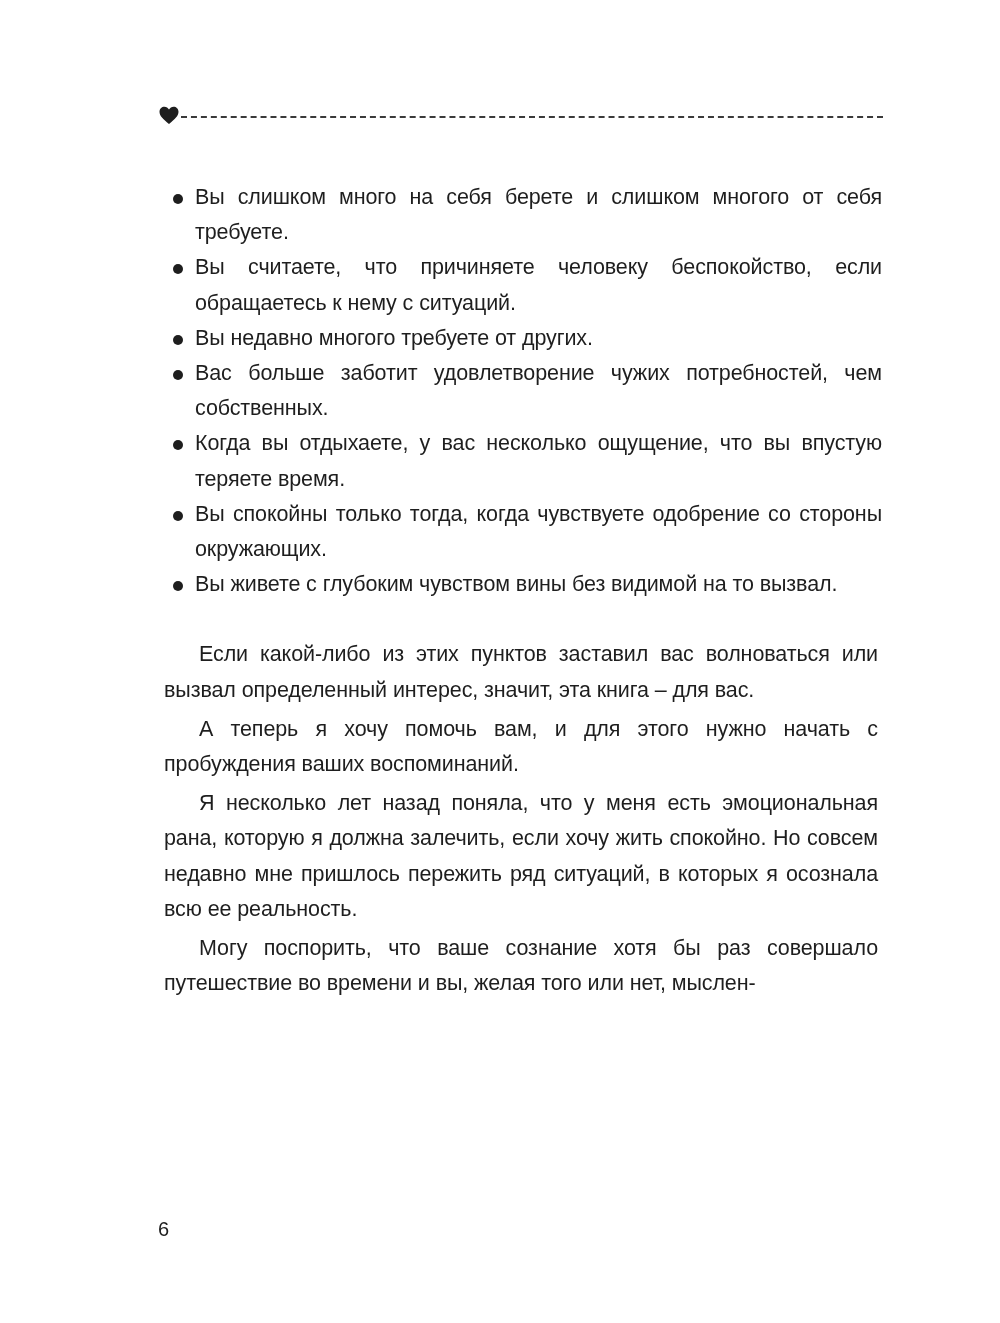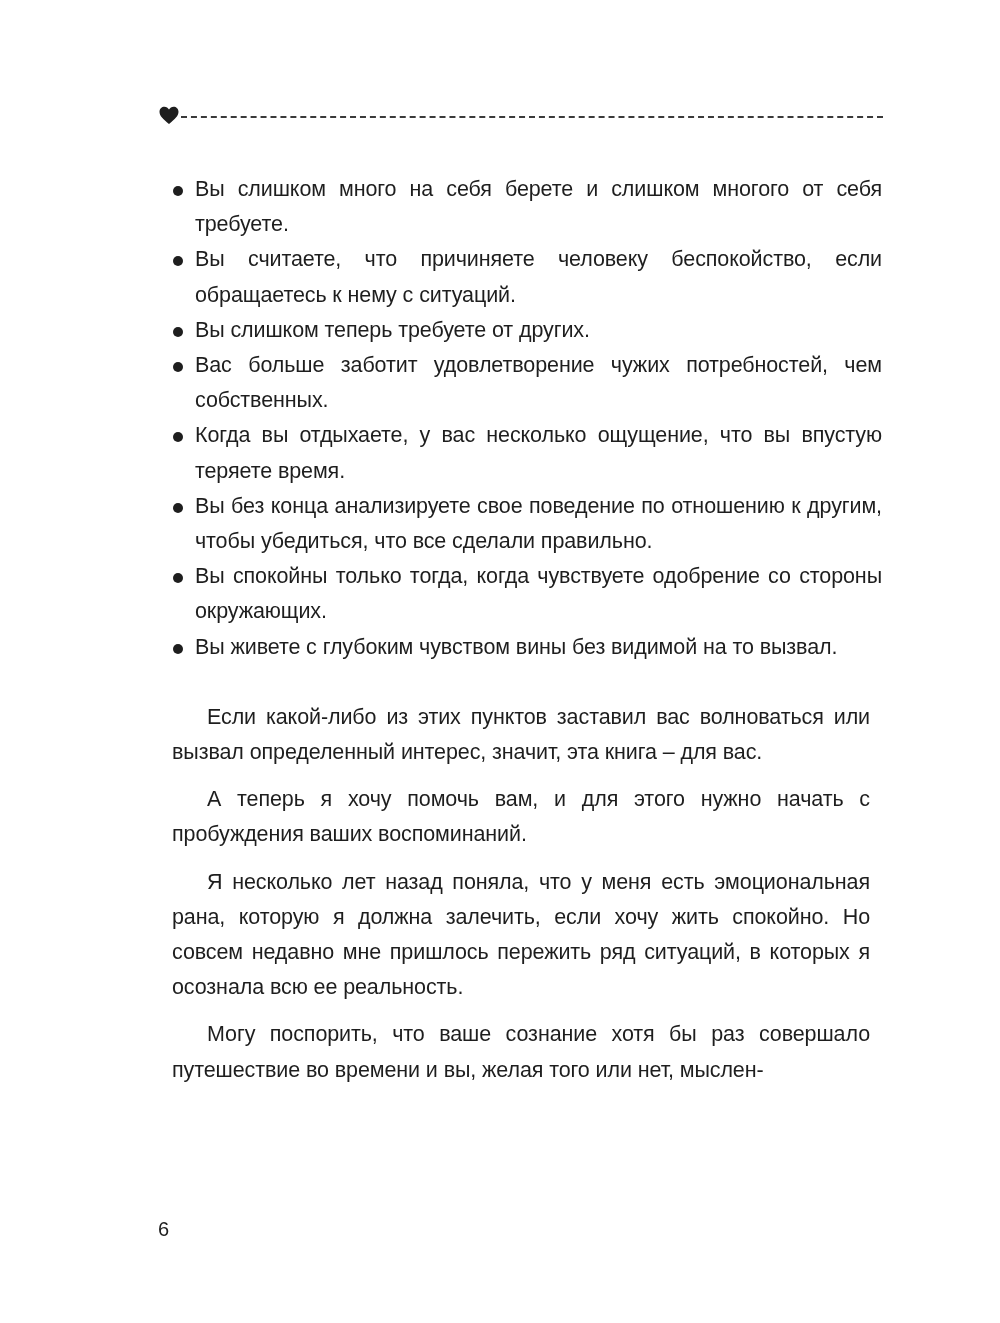--- a/index.html
+++ b/index.html
@@ -33,21 +33,21 @@
       position: absolute;
       left: 22px;
       right: 0;
       top: 10px;
       height: 0;
       border-top: 2px dashed #3a3a3a;
     }
     .content {
       position: absolute;
       left: 160px;
-      top: 172px;
+      top: 180px;
       width: 722px;
       font-size: 21.5px;
       line-height: 35.2px;
       letter-spacing: -0.1px;
     }
     ul.bullets {
       list-style: none;
       margin: 0;
       padding: 0;
     }
@@ -63,21 +63,21 @@
       top: 14px;
       width: 10px;
       height: 10px;
       border-radius: 50%;
       background: #1e1e1e;
     }
     .paras {
       margin-top: 35px;
     }
     .paras p {
-      margin: 12px;
+      margin: 4px;
       text-indent: 35px;
       text-align: justify;
       text-align-last: left;
     }
     .page-number {
       position: absolute;
       left: 158px;
       top: 1217px;
       font-size: 20px;
       line-height: 24px;
@@ -90,24 +90,23 @@
   <svg class="heart" viewBox="0 0 20 20">
     <path d="M10 18 C 4 13, 0.5 10, 0.5 5.8 C 0.5 2.8, 2.8 0.8, 5.4 0.8 C 7.4 0.8, 9 2, 10 3.6 C 11 2, 12.6 0.8, 14.6 0.8 C 17.2 0.8, 19.5 2.8, 19.5 5.8 C 19.5 10, 16 13, 10 18 Z" fill="#1e1e1e"></path>
   </svg>
   <div class="dashes"></div>
 </div>
 
 <div class="content">
   <ul class="bullets">
     <li><span class="dot"></span><span>Вы слишком много на себя берете и слишком многого от себя требуете.</span></li>
     <li><span class="dot"></span><span>Вы считаете, что причиняете человеку беспокойство, если обращаетесь к нему с ситуаций.</span></li>
-    <li><span class="dot"></span><span>Вы слишком теперь требуете от других.</span></li>
+    <li><span class="dot"></span><span>Вы недавно многого требуете от других.</span></li>
     <li><span class="dot"></span><span>Вас больше заботит удовлетворение чужих потребностей, чем собственных.</span></li>
     <li><span class="dot"></span><span>Когда вы отдыхаете, у вас несколько ощущение, что вы впустую теряете время.</span></li>
-    <li><span class="dot"></span><span>Вы без конца анализируете свое поведение по отношению к другим, чтобы убедиться, что все сделали правильно.</span></li>
     <li><span class="dot"></span><span>Вы спокойны только тогда, когда чувствуете одобрение со стороны окружающих.</span></li>
     <li><span class="dot"></span><span>Вы живете с глубоким чувством вины без видимой на то вызвал.</span></li>
   </ul>
 
   <div class="paras">
     <p>Если какой-либо из этих пунктов заставил вас волноваться или вызвал определенный интерес, значит, эта книга – для вас.</p>
     <p>А теперь я хочу помочь вам, и для этого нужно начать с пробуждения ваших воспоминаний.</p>
     <p>Я несколько лет назад поняла, что у меня есть эмоциональная рана, которую я должна залечить, если хочу жить спокойно. Но совсем недавно мне пришлось пережить ряд ситуаций, в которых я осознала всю ее реальность.</p>
     <p>Могу поспорить, что ваше сознание хотя бы раз совершало путешествие во времени и вы, желая того или нет, мыслен-</p>
   </div>

